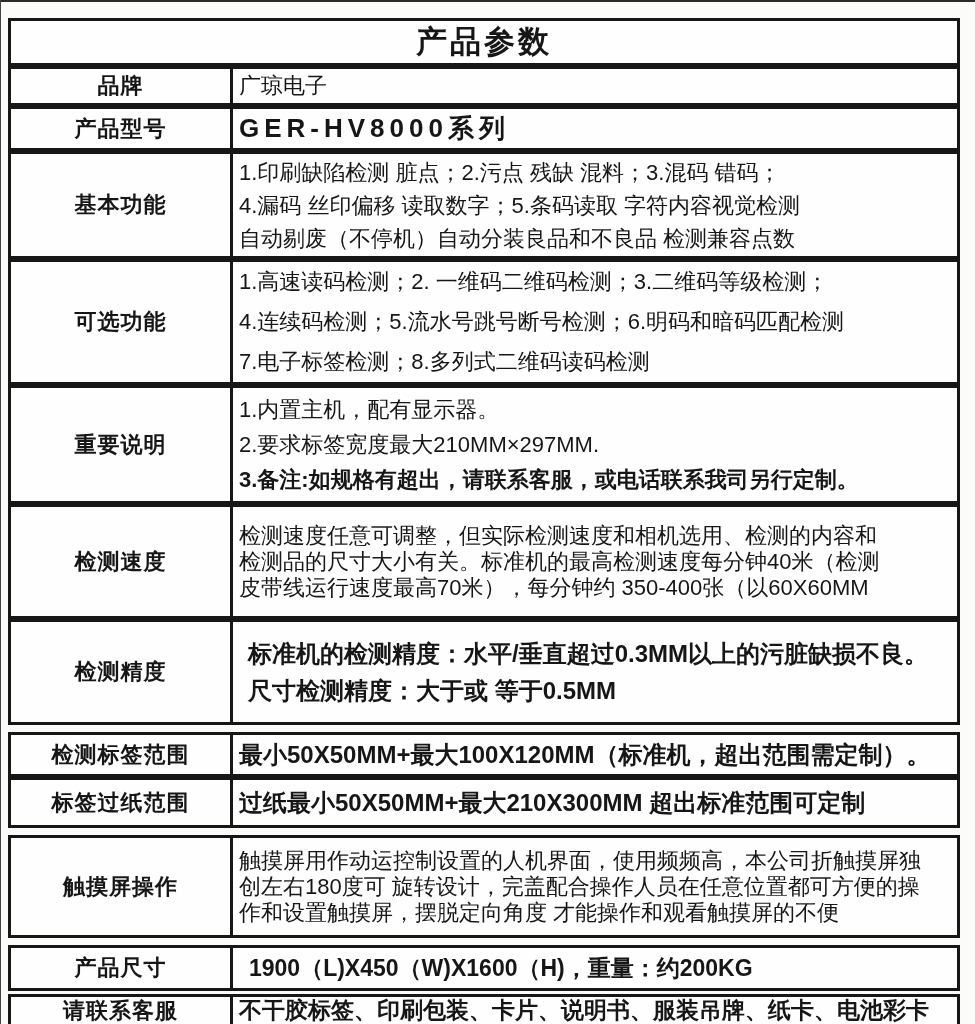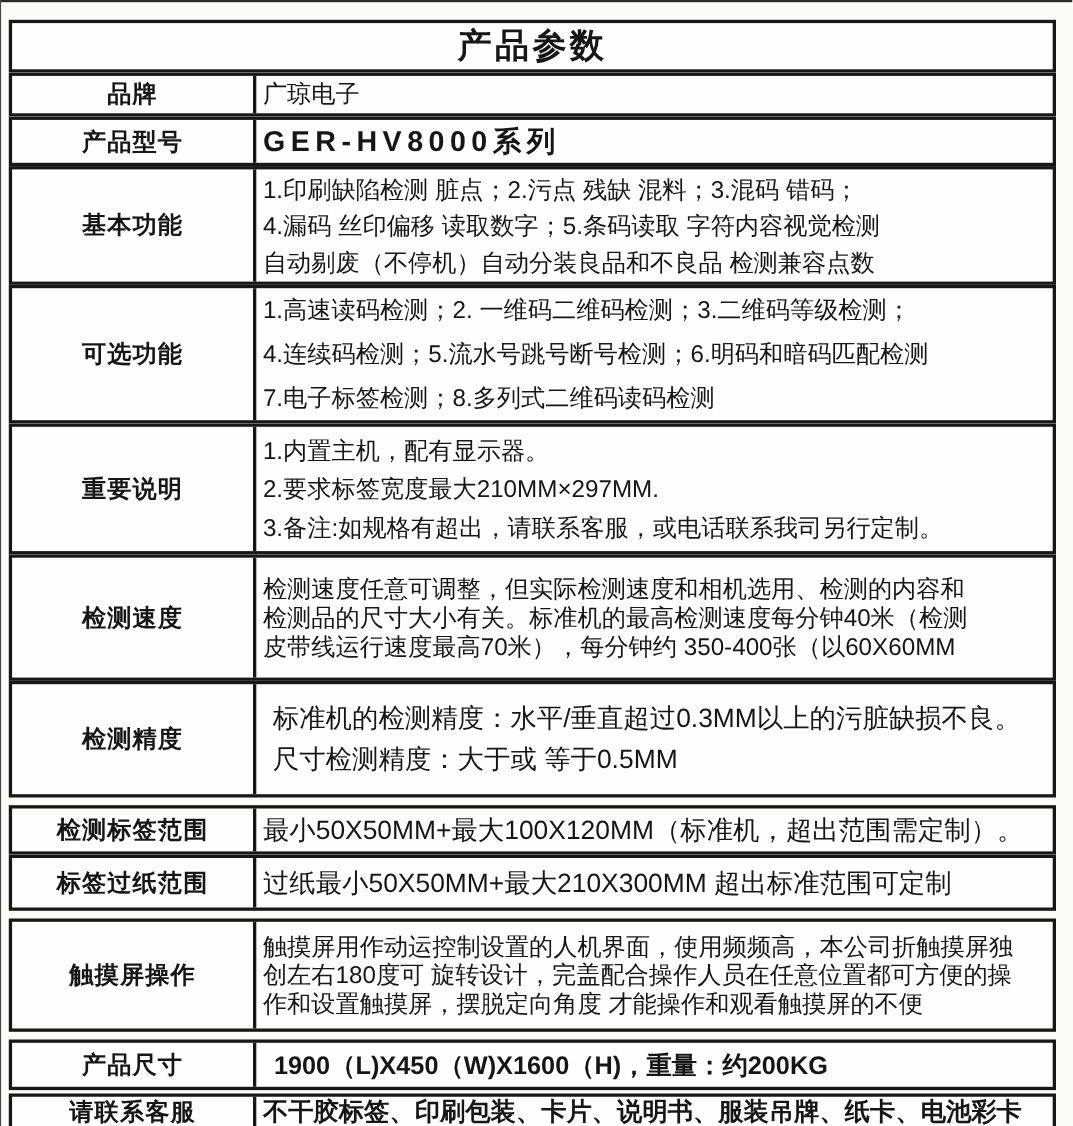--- a/index.html
+++ b/index.html
@@ -34,21 +34,21 @@
   .content{
     flex:1;min-width:0;
     display:flex;flex-direction:column;justify-content:center;
     padding-left:6px;
     font-size:22px;
     overflow:hidden;
   }
   .cl{white-space:pre;}
   .model{letter-spacing:5px;}
   .model .cl{font-size:26px;font-weight:bold;}
-  .big{font-size:24px;font-weight:normal;}
+  .big{font-size:24px;font-weight:bold;}
   .mid{font-size:23px;font-weight:bold;}
   .indent{padding-left:15px;}
 </style>
 </head>
 <body>
 
 <div class="edge-top"></div>
 <div class="edge-left"></div>
 
 <div class="spec-table">
@@ -82,21 +82,21 @@
           <div class="cl" style="line-height: 40px;">1.高速读码检测；2. 一维码二维码检测；3.二维码等级检测；</div>
           <div class="cl" style="line-height: 40px;">4.连续码检测；5.流水号跳号断号检测；6.明码和暗码匹配检测</div>
           <div class="cl" style="line-height: 40px;">7.电子标签检测；8.多列式二维码读码检测</div>
         </div>
       </div>
       <div class="trow row" style="height: 113px; margin-top: 0px;">
         <div class="label">重要说明</div>
         <div class="content">
           <div class="cl" style="line-height: 35px;">1.内置主机，配有显示器。</div>
           <div class="cl" style="line-height: 35px;">2.要求标签宽度最大210MM×297MM.</div>
-          <div class="cl" style="line-height: 35px;">3.备注:如规格有超出，请联系客服，或电话联系我司另行定制。</div>
+          <div class="cl" style="line-height: 35px; font-weight: bold;">3.备注:如规格有超出，请联系客服，或电话联系我司另行定制。</div>
         </div>
       </div>
       <div class="trow row" style="height: 109px; margin-top: 0px;">
         <div class="label">检测速度</div>
         <div class="content">
           <div class="cl" style="line-height: 26px;">检测速度任意可调整，但实际检测速度和相机选用、检测的内容和</div>
           <div class="cl" style="line-height: 26px;">检测品的尺寸大小有关。标准机的最高检测速度每分钟40米（检测</div>
           <div class="cl" style="line-height: 26px;">皮带线运行速度最高70米），每分钟约 350-400张（以60X60MM</div>
         </div>
       </div>

